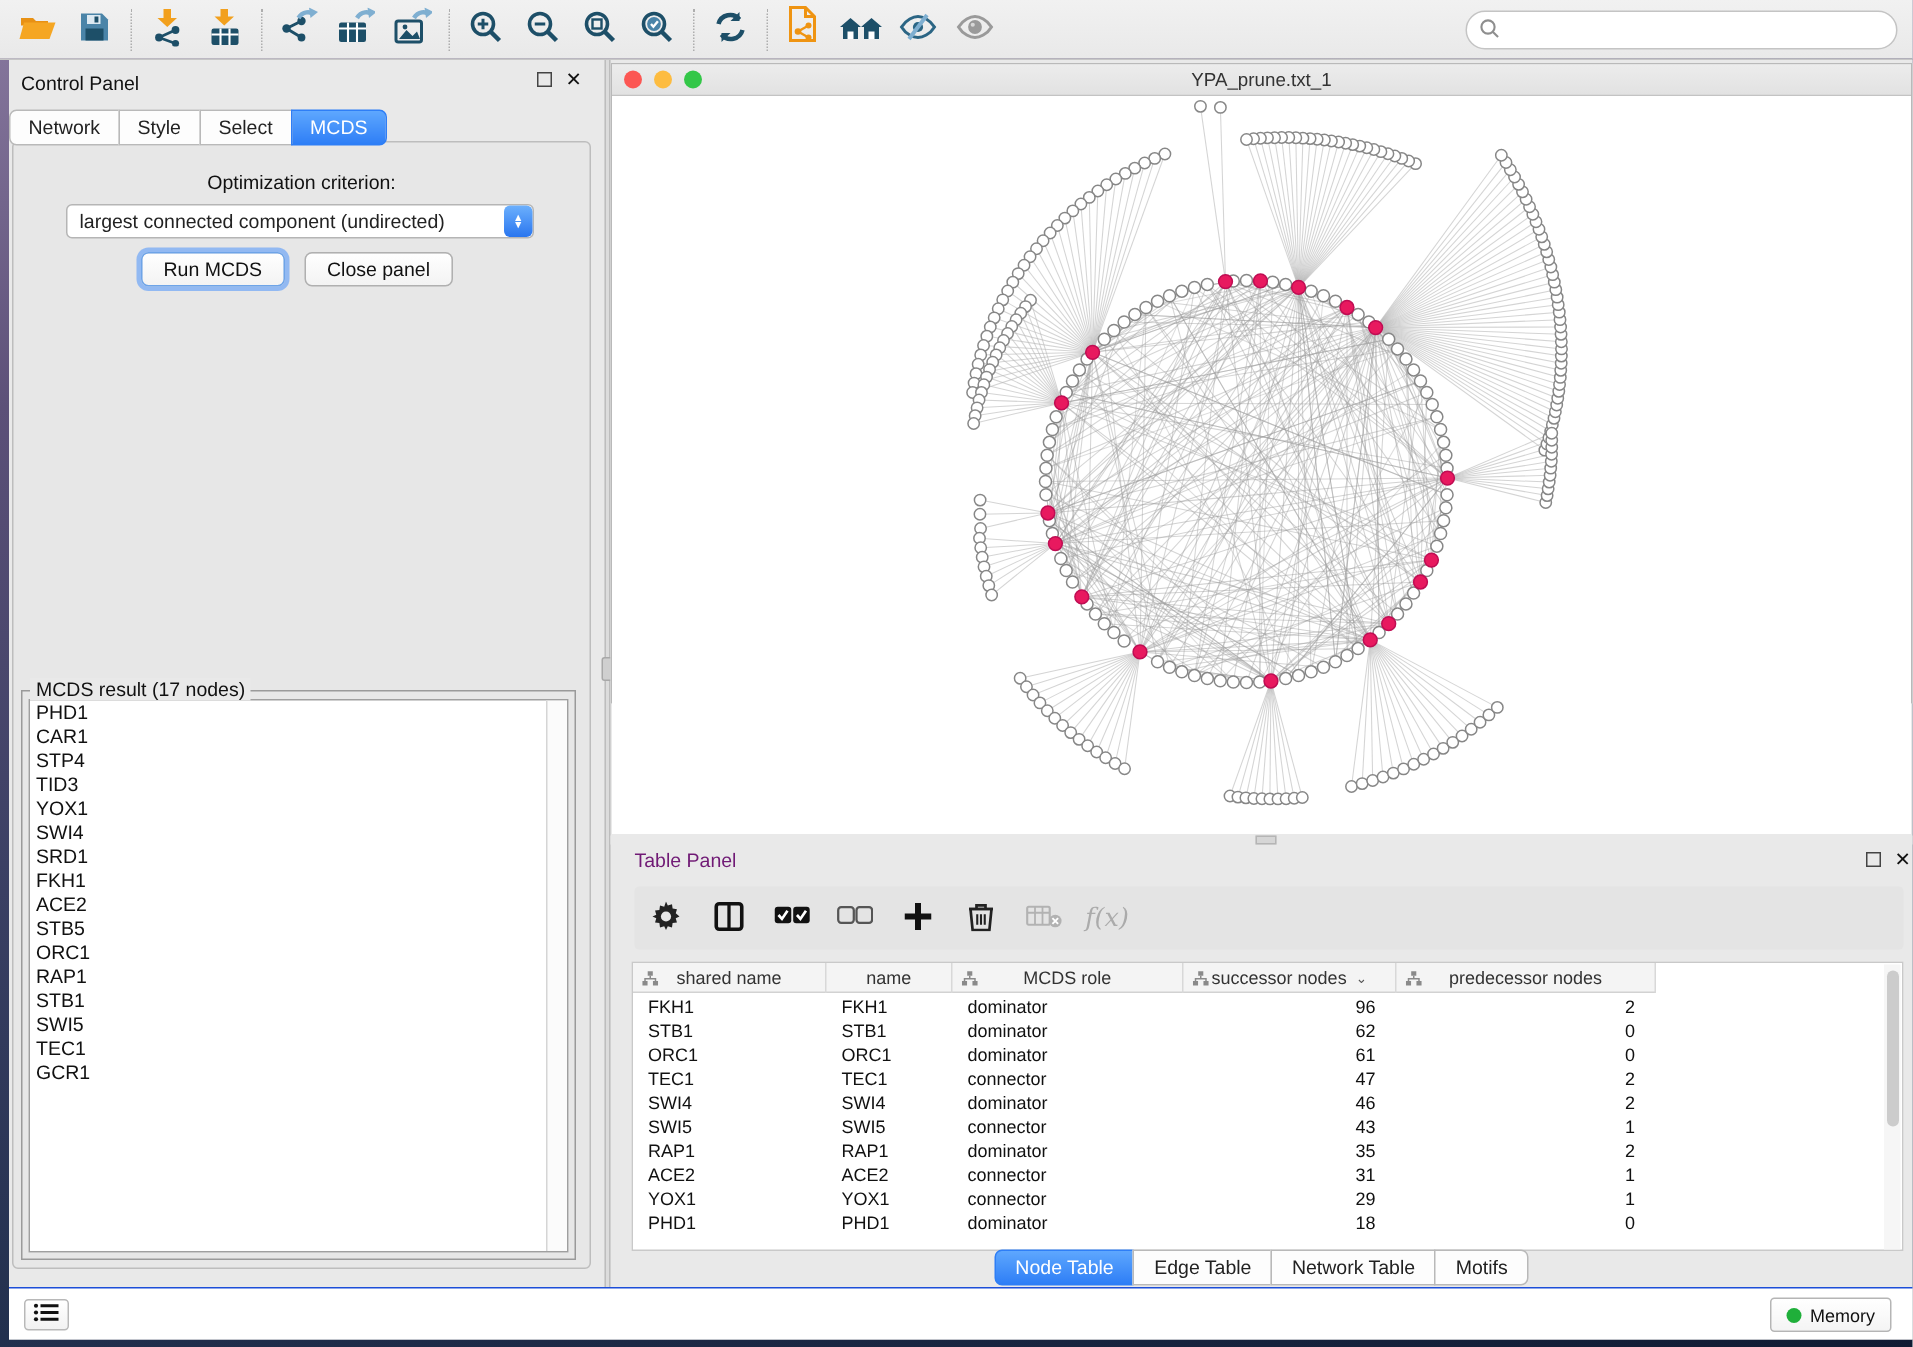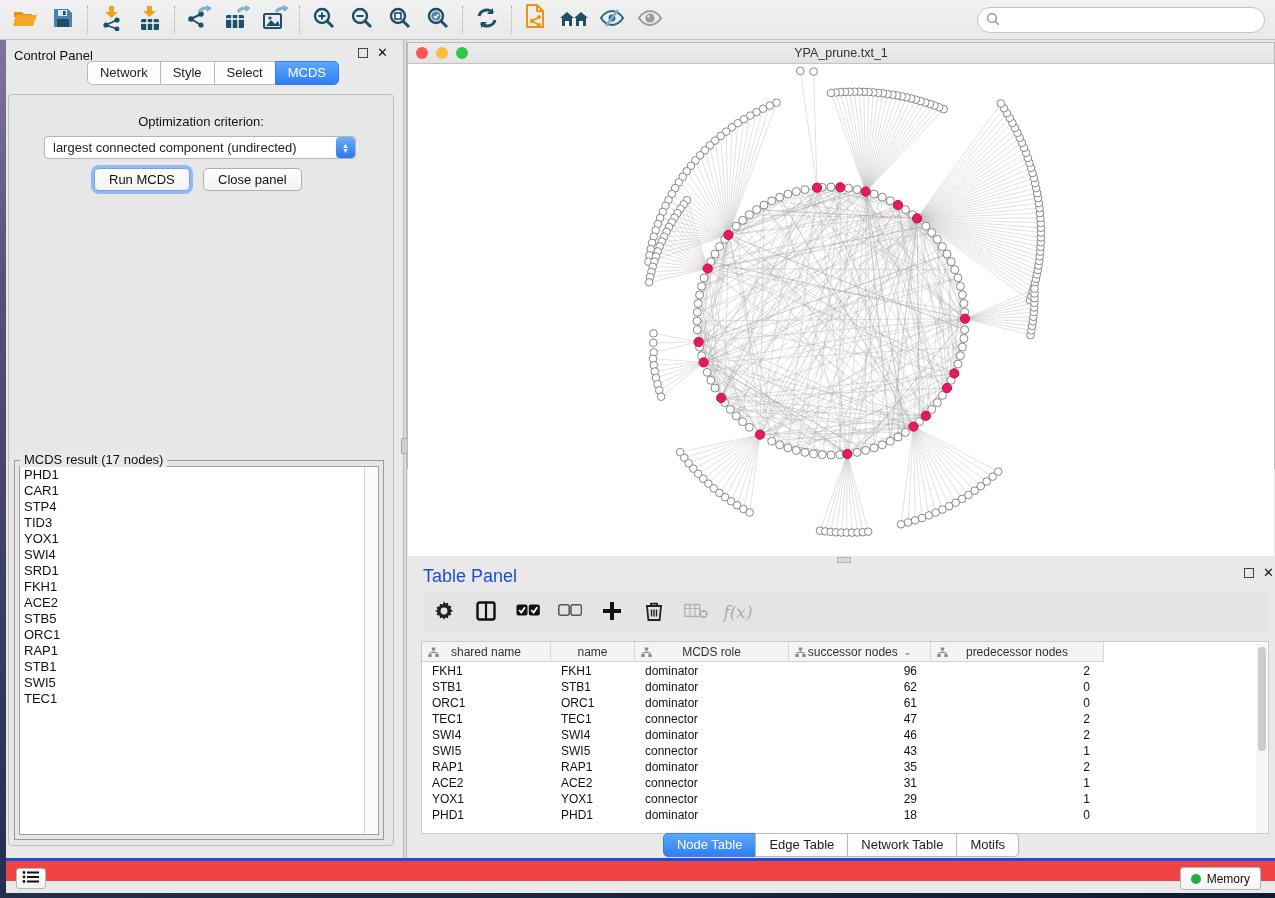--- a/index.html
+++ b/index.html
@@ -22,21 +22,21 @@
   
   .main { position:absolute; left:6px; top:40px; width:1269px; height:853px; background:#e9e9e9; }
 
   
   .cp-title { position:absolute; left:8px; top:8px; font-size:13px; color:#111; }
   .win-icons { position:absolute; display:flex; gap:9px; color:#333; font-size:12px; }
   .win-float { width:10px; height:10px; border:1.5px solid #444; display:inline-block; }
   .win-close { font-weight:bold; font-size:13px; line-height:10px; color:#111; }
   .cp-box { position:absolute; left:2px; top:54px; width:386px; height:752px;
     background:#e7e7e7; border:1px solid #bdbdbd; border-radius:4px; }
-  .cp-tabs { position:absolute; left:0; top:21px; width:390px; display:flex; justify-content:center; z-index:3;margin-left:12px; }
+  .cp-tabs { position:absolute; left:0; top:33px; width:390px; display:flex; z-index:3; }
   .tab { border:1px solid #b9b9b9; background:#fdfdfd; padding:3px 12px 4px;
     font-size:13px; color:#222; margin-left:-1px; cursor:default; }
   .tab:first-child { border-top-left-radius:5px; border-bottom-left-radius:5px; margin-left:0; }
   .tab:last-child { border-top-right-radius:5px; border-bottom-right-radius:5px; }
   .tab.active { background:linear-gradient(#5ea7fe,#2e7ef6); color:#fff; border-color:#2e7ef6; }
   .opt-label { position:absolute; left:0; top:74px; width:390px; text-align:center; font-size:13px; color:#111; }
   .dropdown { position:absolute; left:38px; top:96px; width:312px; height:23px; background:#fff;
     border:1px solid #b5b5b5; border-radius:4px; display:flex; align-items:center; cursor:default; }
   .dropdown .dd-text { flex:1; padding-left:8px; font-size:13px; white-space:nowrap; overflow:hidden; }
   .dd-stepper { width:19px; height:21px; margin-right:0px; border-radius:4px;
@@ -70,43 +70,43 @@
     border:1px solid #b9b9b9; background:#fff; }
   .net-titlebar { position:absolute; left:0; top:0; right:0; height:21px;
     background:linear-gradient(#ececec,#e2e2e2); border-bottom:1px solid #c3c3c3;
     display:flex; align-items:center; }
   .lights { display:flex; gap:8px; margin-left:8px; }
   .light { width:12px; height:12px; border-radius:50%; }
   .net-title { position:absolute; left:0; right:0; text-align:center; font-size:12.5px; color:#333; }
   .net-canvas { position:absolute; left:0; top:21px; width:866px; height:492px; background:#fff; }
 
   
-  .tp-title { position:absolute; left:417px; top:526px; font-size:18px; color:#1d4ed8; }
+  .tp-title { position:absolute; left:417px; top:526px; font-size:13px; color:#701a75; }
   .tp-toolbar { position:absolute; left:417px; top:551px; width:846px; height:42px;
     background:#e4e4e4; border-radius:3px; display:flex; align-items:center; gap:0; }
   .tp-ibtn { width:42px; height:36px; display:flex; align-items:center; justify-content:center; cursor:default; }
   .tp-table { position:absolute; left:415px; top:601px; width:848px; height:193px;
     background:#fff; border:1px solid #c9c9c9; }
   .th-row { position:absolute; left:0; top:0; height:20px; background:#f4f4f4;
     border-bottom:1px solid #d2d2d2; display:flex; }
   .th-cell { height:20px; border-right:1px solid #d8d8d8; display:flex; align-items:center;
     justify-content:center; font-size:12px; color:#333; position:relative; cursor:default; }
   .th-cell .attr-ic { position:absolute; left:6px; top:5px; }
   .th-cell .sort { font-size:9px; color:#555; margin-left:6px; }
   .td-row { display:flex; height:16px; }
   .td-cell { font-size:12px; line-height:16px; color:#111; white-space:nowrap; overflow:hidden; }
   .tp-scroll { position:absolute; right:1px; top:1px; width:11px; height:190px; background:#f6f6f6; }
   .tp-scroll .thumb { position:absolute; left:1.5px; top:4px; width:8px; height:104px;
     background:#cccccc; border-radius:4px; }
   .tp-tabs { position:absolute; left:401px; top:793px; width:868px; display:flex; justify-content:center; }
   .tp-tabs .tab { padding:3px 13px 4px; }
 
   
-  .statusbar { position:absolute; left:0; top:818px; width:1269px; height:23px;
-    background:#ef4444; border-top:3px solid #1d4ed8; }
+  .statusbar { position:absolute; left:0; top:818px; width:1269px; height:35px;
+    background:#ffffff; border-top:1px solid #1d4ed8; }
   .list-btn { position:absolute; left:10px; top:7px; width:30px; height:21px;
     background:linear-gradient(#fff,#f2f2f2); border:1px solid #b8b8b8; border-radius:3px;
     display:flex; align-items:center; justify-content:center; }
   .memory-btn { position:absolute; right:14px; top:6px; height:23px;
     background:linear-gradient(#fff,#f4f4f4); border:1px solid #b5b5b5; border-radius:3px;
     display:flex; align-items:center; padding:0 10px; gap:6px; font-size:12px; color:#111; }
   .memory-dot { width:10px; height:10px; border-radius:50%; }
   .fx-text { font-family:"DejaVu Serif","Liberation Serif",serif; font-style:italic;
     font-size:17px; color:#ababab; }
 </style>
@@ -294,20 +294,21 @@
           <div class="mcds-item">SWI4</div>
           <div class="mcds-item">SRD1</div>
           <div class="mcds-item">FKH1</div>
           <div class="mcds-item">ACE2</div>
           <div class="mcds-item">STB5</div>
           <div class="mcds-item">ORC1</div>
           <div class="mcds-item">RAP1</div>
           <div class="mcds-item">STB1</div>
           <div class="mcds-item">SWI5</div>
           <div class="mcds-item">TEC1</div>
+          <div class="mcds-item">GCR1</div>
         </div>
     </div>
   </div>
 
   <div class="split-v">
       <div class="grip"></div>
     </div>
 
   <div class="netwin">
     <div class="net-titlebar">

